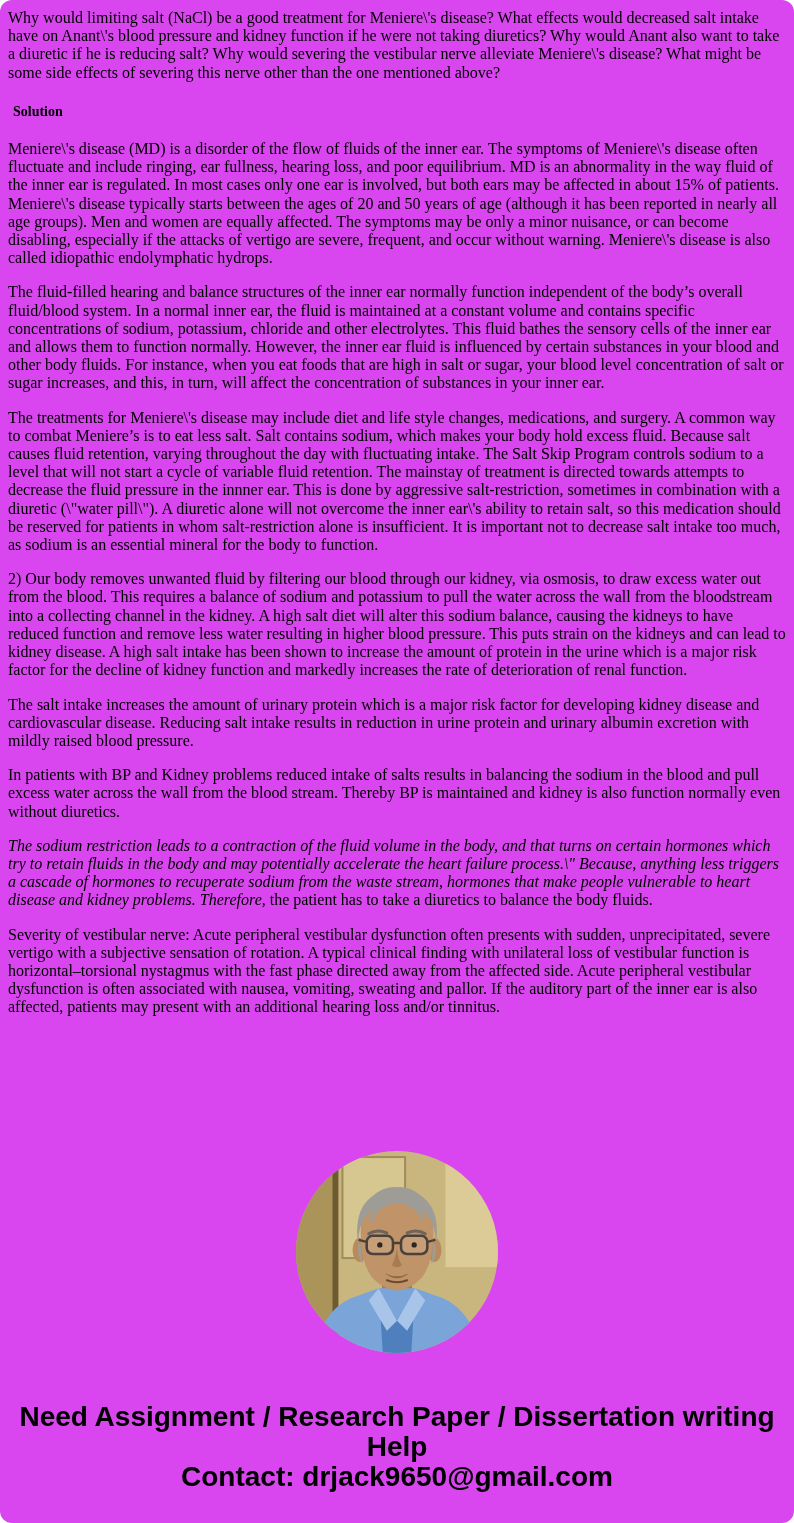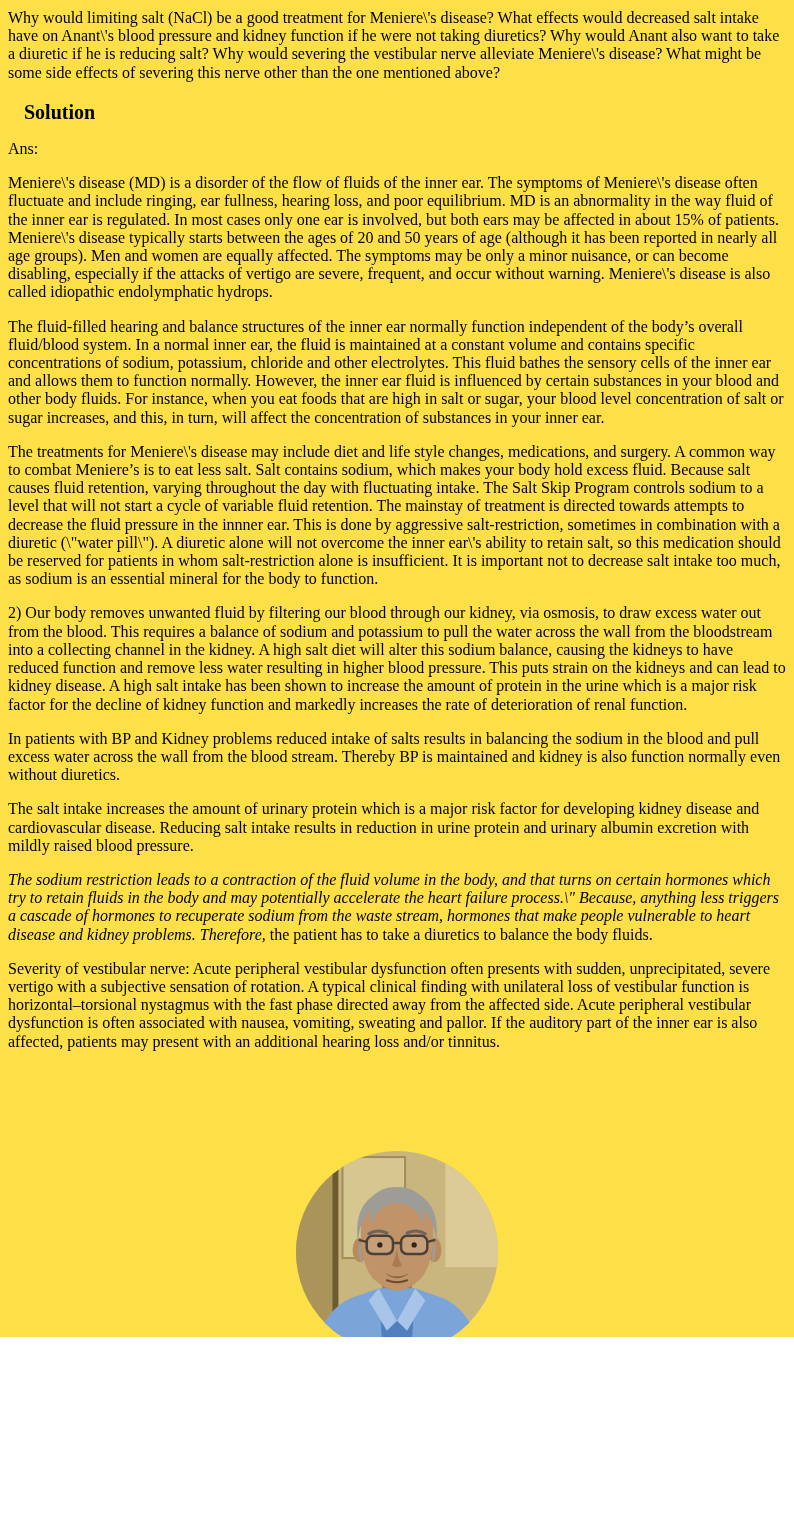--- a/index.html
+++ b/index.html
@@ -1,40 +1,41 @@
 <!DOCTYPE html>
 <html><head>
 <meta charset="utf-8">
 <style>
   html, body { margin: 0; padding: 0; background: #ffffff; }
   .page {
     position: relative;
     width: 794px;
-    height: 1337px;
-    background: #fde047;
+    height: 1523px;
+    background: #d946ef;
     color: #000000;
     font-family: "Liberation Serif", "DejaVu Serif", serif;
     overflow: hidden;
+    border-radius: 12px;
   }
   .content {
     position: absolute;
     top: 0; left: 0;
     width: 778px;
     padding: 0 8px;
     height: 1117px;
     overflow: hidden;
     font-size: 16px;
     line-height: 18.2px;
   }
   .content p { margin: 16px 0; }
   .content p.first { margin-top: 9px; }
   h3.solution {
-    font-size: 20px;
+    font-size: 14px;
     font-weight: bold;
-    margin: 21px 0 19px 16px;
+    margin: 21px 0 19px 5px;
   }
   .avatar {
     position: absolute;
     top: 1151px;
     left: 296px;
     width: 202px;
     height: 202px;
     border-radius: 50%;
     overflow: hidden;
   }
@@ -53,27 +54,26 @@
   }
 </style>
 </head>
 <body>
 
 <div class="page">
 
   <div class="content">
     <p class="first">Why would limiting salt (NaCl) be a good treatment for Meniere\'s disease? What effects would decreased salt intake have on Anant\'s blood pressure and kidney function if he were not taking diuretics? Why would Anant also want to take a diuretic if he is reducing salt? Why would severing the vestibular nerve alleviate Meniere\'s disease? What might be some side effects of severing this nerve other than the one mentioned above?</p>
     <h3 class="solution">Solution</h3>
-    <p>Ans:</p>
     <p>Meniere\'s disease (MD) is a disorder of the flow of fluids of the inner ear. The symptoms of Meniere\'s disease often fluctuate and include ringing, ear fullness, hearing loss, and poor equilibrium. MD is an abnormality in the way fluid of the inner ear is regulated. In most cases only one ear is involved, but both ears may be affected in about 15% of patients. Meniere\'s disease typically starts between the ages of 20 and 50 years of age (although it has been reported in nearly all age groups). Men and women are equally affected. The symptoms may be only a minor nuisance, or can become disabling, especially if the attacks of vertigo are severe, frequent, and occur without warning. Meniere\'s disease is also called idiopathic endolymphatic hydrops.</p>
     <p>The fluid-filled hearing and balance structures of the inner ear normally function independent of the body’s overall fluid/blood system. In a normal inner ear, the fluid is maintained at a constant volume and contains specific concentrations of sodium, potassium, chloride and other electrolytes. This fluid bathes the sensory cells of the inner ear and allows them to function normally. However, the inner ear fluid is influenced by certain substances in your blood and other body fluids. For instance, when you eat foods that are high in salt or sugar, your blood level concentration of salt or sugar increases, and this, in turn, will affect the concentration of substances in your inner ear.</p>
     <p>The treatments for Meniere\'s disease may include diet and life style changes, medications, and surgery. A common way to combat Meniere’s is to eat less salt. Salt contains sodium, which makes your body hold excess fluid. Because salt causes fluid retention, varying throughout the day with fluctuating intake. The Salt Skip Program controls sodium to a level that will not start a cycle of variable fluid retention. The mainstay of treatment is directed towards attempts to decrease the fluid pressure in the innner ear. This is done by aggressive salt-restriction, sometimes in combination with a diuretic (\"water pill\"). A diuretic alone will not overcome the inner ear\'s ability to retain salt, so this medication should be reserved for patients in whom salt-restriction alone is insufficient. It is important not to decrease salt intake too much, as sodium is an essential mineral for the body to function.</p>
     <p>2) Our body removes unwanted fluid by filtering our blood through our kidney, via osmosis, to draw excess water out from the blood. This requires a balance of sodium and potassium to pull the water across the wall from the bloodstream into a collecting channel in the kidney. A high salt diet will alter this sodium balance, causing the kidneys to have reduced function and remove less water resulting in higher blood pressure. This puts strain on the kidneys and can lead to kidney disease. A high salt intake has been shown to increase the amount of protein in the urine which is a major risk factor for the decline of kidney function and markedly increases the rate of deterioration of renal function.</p>
+    <p>The salt intake increases the amount of urinary protein which is a major risk factor for developing kidney disease and cardiovascular disease. Reducing salt intake results in reduction in urine protein and urinary albumin excretion with mildly raised blood pressure.</p>
     <p>In patients with BP and Kidney problems reduced intake of salts results in balancing the sodium in the blood and pull excess water across the wall from the blood stream. Thereby BP is maintained and kidney is also function normally even without diuretics.</p>
-    <p>The salt intake increases the amount of urinary protein which is a major risk factor for developing kidney disease and cardiovascular disease. Reducing salt intake results in reduction in urine protein and urinary albumin excretion with mildly raised blood pressure.</p>
     <p><i>The sodium restriction leads to a contraction of the fluid volume in the body, and that turns on certain hormones which try to retain fluids in the body and may potentially accelerate the heart failure process.\" Because, anything less triggers a cascade of hormones to recuperate sodium from the waste stream, hormones that make people vulnerable to heart disease and kidney problems. Therefore,</i><span> the patient has to take a diuretics to balance the body fluids.</span></p>
     <p>Severity of vestibular nerve: Acute peripheral vestibular dysfunction often presents with sudden, unprecipitated, severe vertigo with a subjective sensation of rotation. A typical clinical finding with unilateral loss of vestibular function is horizontal–torsional nystagmus with the fast phase directed away from the affected side. Acute peripheral vestibular dysfunction is often associated with nausea, vomiting, sweating and pallor. If the auditory part of the inner ear is also affected, patients may present with an additional hearing loss and/or tinnitus.</p>
   </div>
 
   <div class="avatar">
     <svg viewBox="0 0 200 200" width="202" height="202" xmlns="http://www.w3.org/2000/svg">
 
       <rect width="200" height="200" fill="#c9b67e"></rect>
       <rect x="0" y="0" width="36" height="200" fill="#ab9459"></rect>
       <rect x="36" y="0" width="6" height="200" fill="#6e5a31"></rect>
@@ -108,14 +108,18 @@
       <circle cx="83" cy="93" r="2.6" fill="#2e2620"></circle>
       <circle cx="117" cy="93" r="2.6" fill="#2e2620"></circle>
 
       <path d="M100 96 Q98 108 95 113 Q100 117 105 113 Q101 108 100 96" fill="#a87c50"></path>
 
       <path d="M88 121 Q100 127 112 121 Q100 131 88 121" fill="#8a6a48"></path>
       <path d="M90 128 Q100 132 110 128" stroke="#6b4a30" stroke-width="2" fill="none" stroke-linecap="round"></path>
     </svg>
   </div>
 
+  <div class="footer">
+    <div>Need Assignment / Research Paper / Dissertation writing Help</div>
+    <div>Contact: drjack9650@gmail.com</div>
+  </div>
 
 </div>
 
 </body></html>

